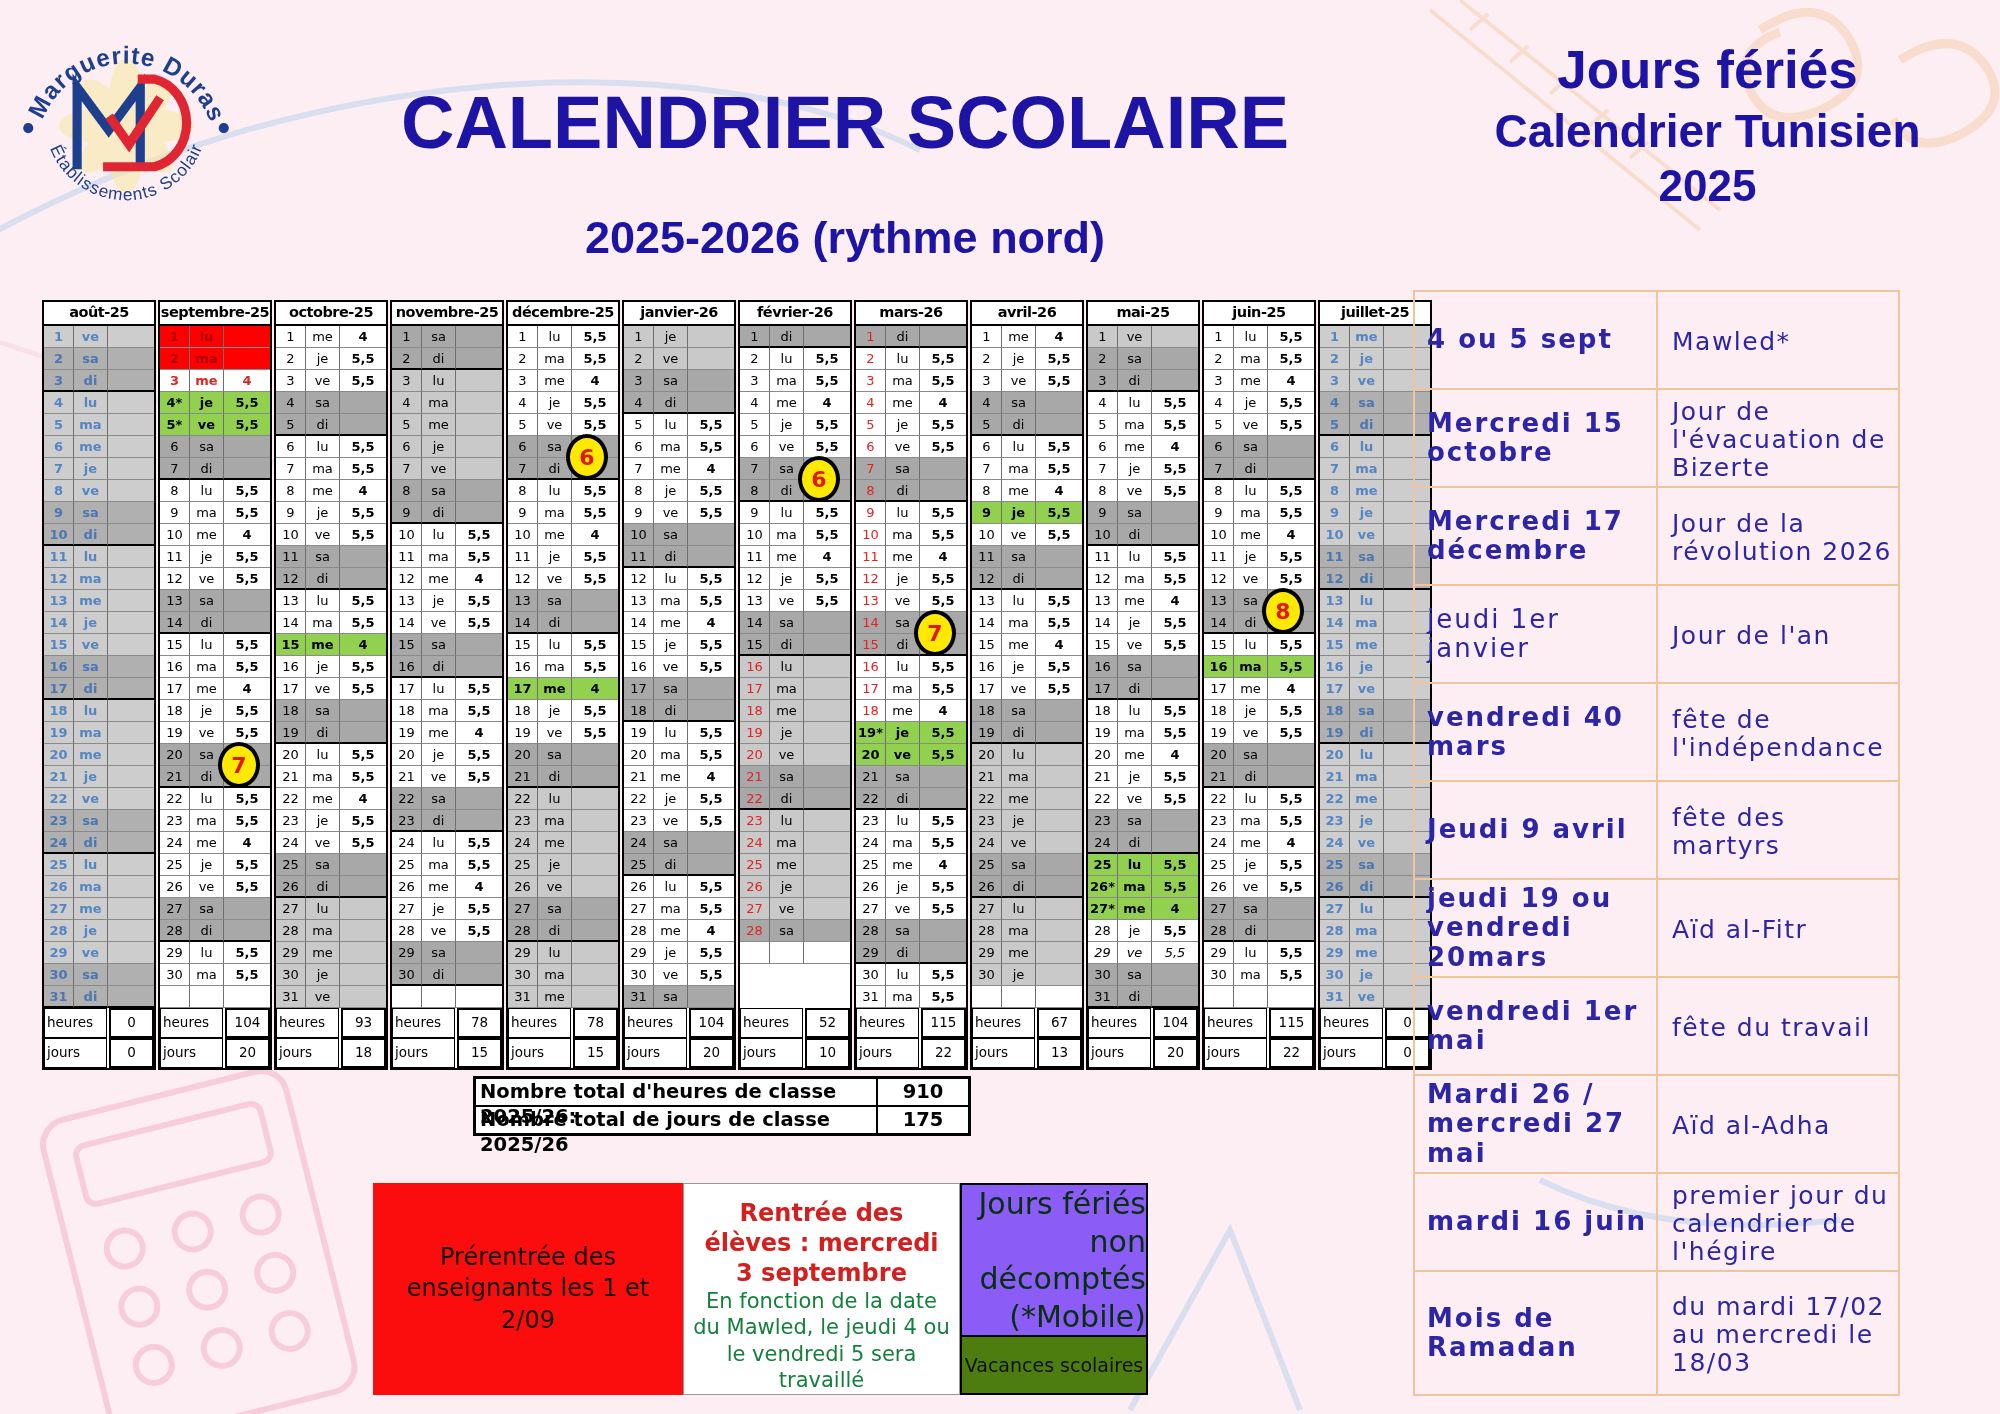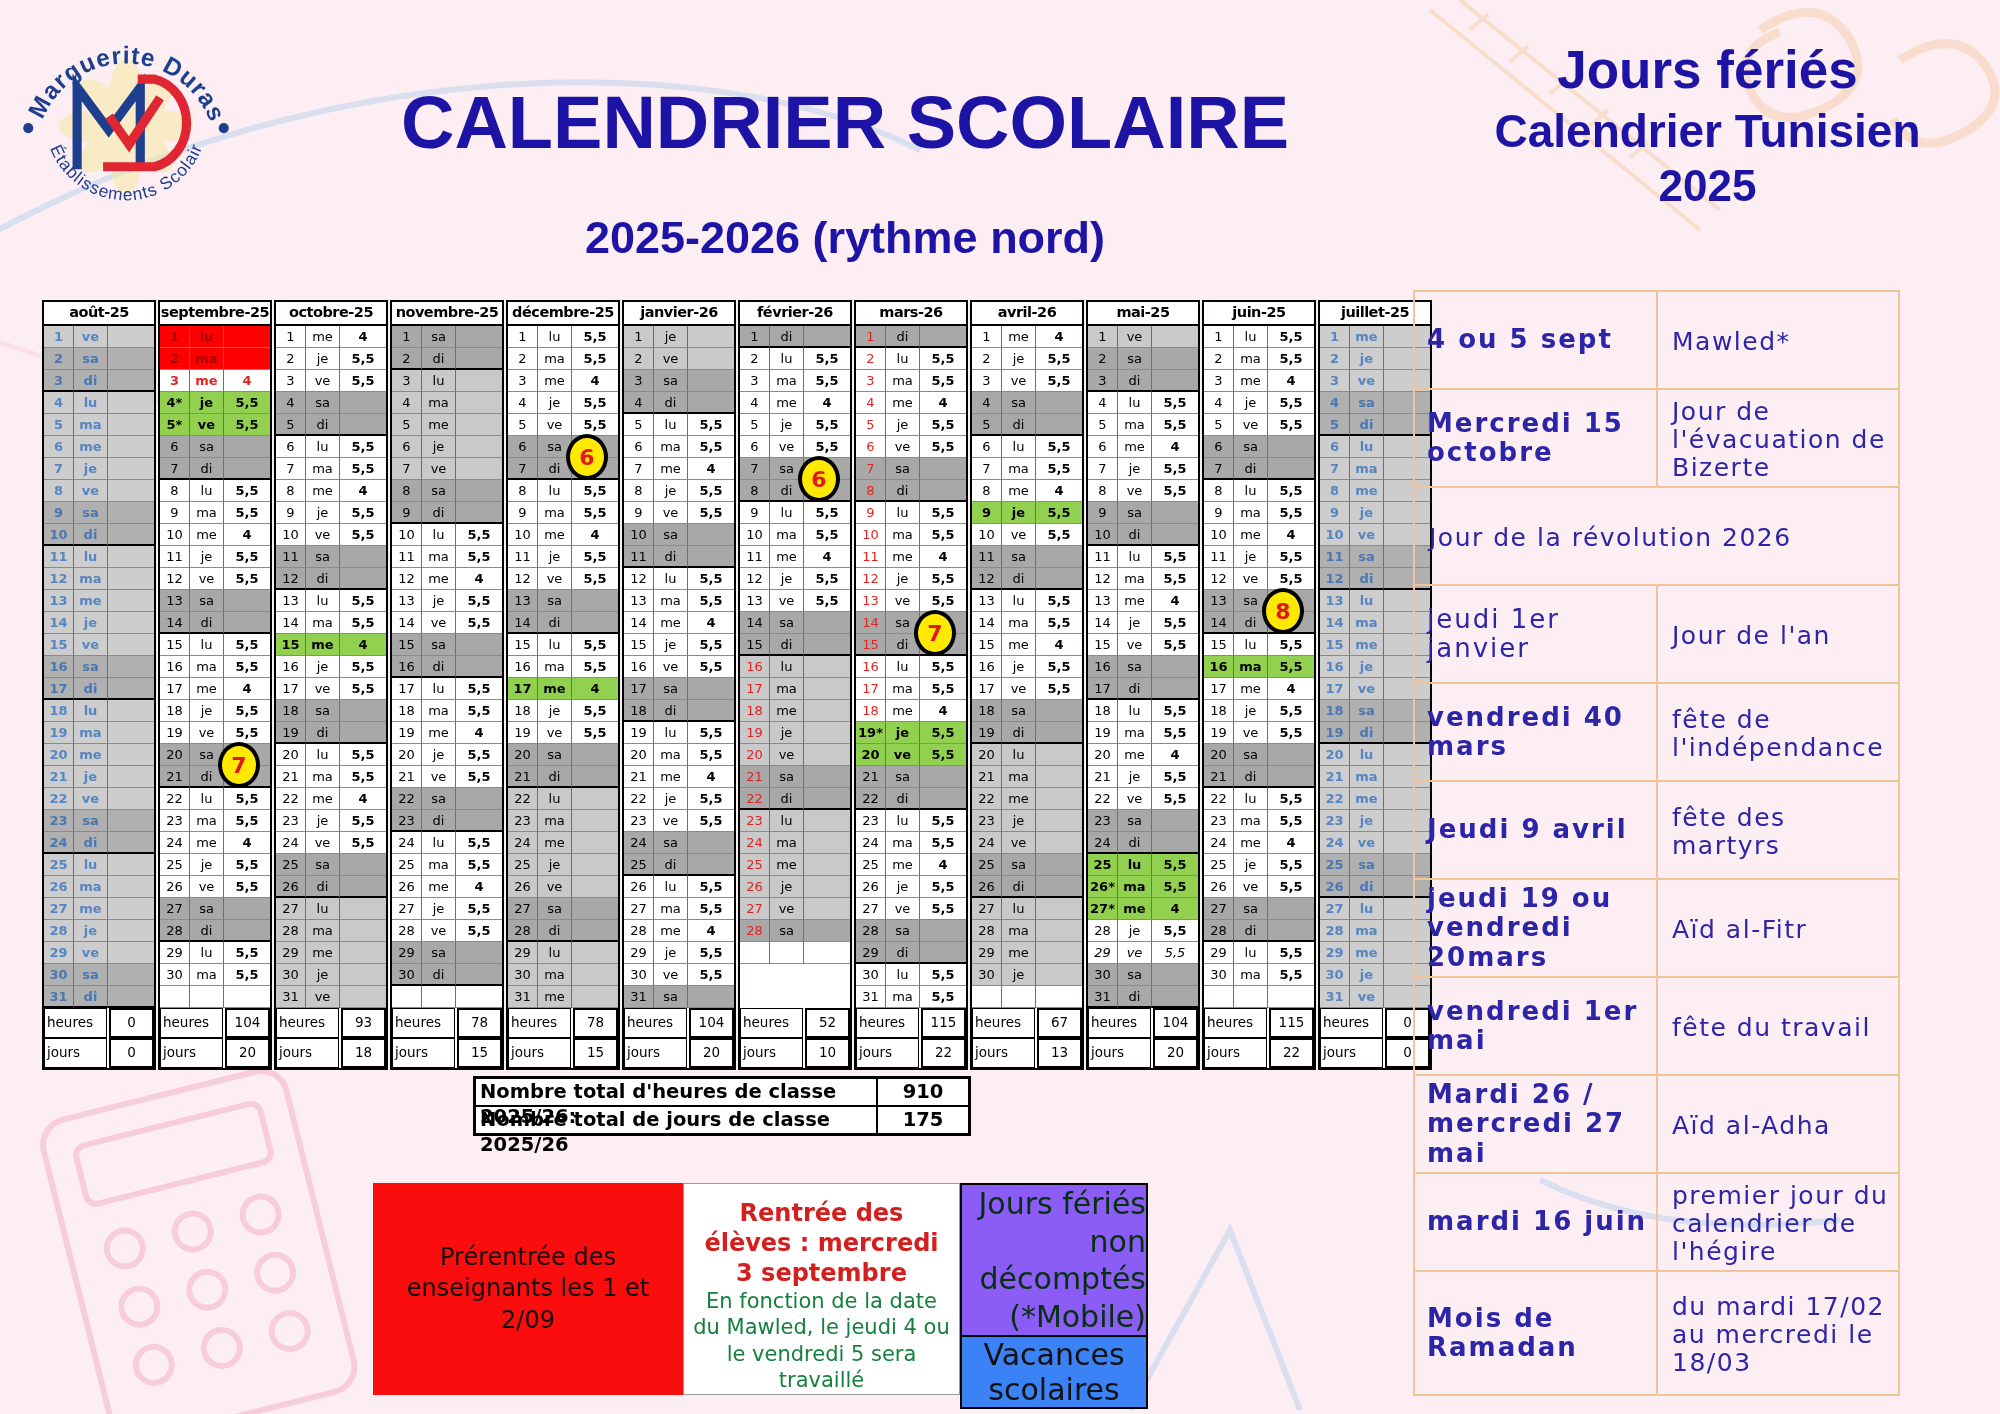--- a/index.html
+++ b/index.html
@@ -67,22 +67,22 @@
   .legend{position:absolute;left:373px;top:1183px;height:212px;display:flex;font-family:"DejaVu Sans",sans-serif;}
   .leg-red{width:310px;background:#fb0d0d;color:#111;display:flex;align-items:center;justify-content:center;
            text-align:center;font-size:24px;line-height:1.3;padding:0 14px;box-sizing:border-box;}
   .leg-white{width:277px;background:#fff;border:1px solid #999;box-sizing:border-box;display:flex;
              flex-direction:column;justify-content:space-between;padding:14px 8px;text-align:center;}
   .leg-white .bold{color:#d41f1f;font-weight:700;font-size:24px;line-height:1.25;}
   .leg-white .note{color:#15803d;font-size:21px;line-height:1.25;}
   .leg-col{width:188px;display:flex;flex-direction:column;}
   .leg-green{flex:1;background:#8b5cf6;border:2px solid #000;box-sizing:border-box;display:flex;align-items:center;
              justify-content:center;text-align:right;font-size:30px;line-height:1.25;color:#06300f;}
-  .leg-gray{flex:1;background:#3b82f6;border:2px solid #000;border-top:none;box-sizing:border-box;display:flex;
-            align-items:center;justify-content:center;text-align:center;font-size:30px;color:#111;}
+  .leg-gray{flex:1;background:#4d7c0f;border:2px solid #000;border-top:none;box-sizing:border-box;display:flex;
+            align-items:center;justify-content:center;text-align:center;font-size:19px;color:#111;}
 
   
   .holidays{position:absolute;left:1413px;top:290px;width:487px;border:2px solid #f2c49b;box-sizing:border-box;}
   .h-row{display:flex;height:98px;border-bottom:2px solid #f2c49b;box-sizing:border-box;}
   .h-row:last-child{height:122px;border-bottom:none;}
   .h-date{width:243px;border-right:2px solid #f2c49b;box-sizing:border-box;display:flex;align-items:center;
           padding:6px 4px 6px 12px;color:#2d25a8;font-size:26px;letter-spacing:2px;line-height:1.12;}
   .h-date.bold{font-weight:700;}
   .h-name{flex:1;display:flex;align-items:center;padding:10px 4px 6px 14px;color:#2d25a8;font-size:25px;
           letter-spacing:1.5px;line-height:1.12;}
@@ -2186,20 +2186,21 @@
   <div class="holidays" id="holiday-table">
       <div class="h-row">
         <div class="h-date bold">4 ou 5 sept</div>
         <div class="h-name">Mawled*</div>
       </div>
       <div class="h-row">
         <div class="h-date bold">Mercredi 15 octobre</div>
         <div class="h-name">Jour de l'évacuation de Bizerte</div>
       </div>
       <div class="h-row">
+        <div class="h-date bold">Mercredi 17 décembre</div>
         <div class="h-name">Jour de la révolution 2026</div>
       </div>
       <div class="h-row">
         <div class="h-date">jeudi 1er janvier</div>
         <div class="h-name">Jour de l'an</div>
       </div>
       <div class="h-row">
         <div class="h-date bold">vendredi 40 mars</div>
         <div class="h-name">fête de l'indépendance</div>
       </div>

